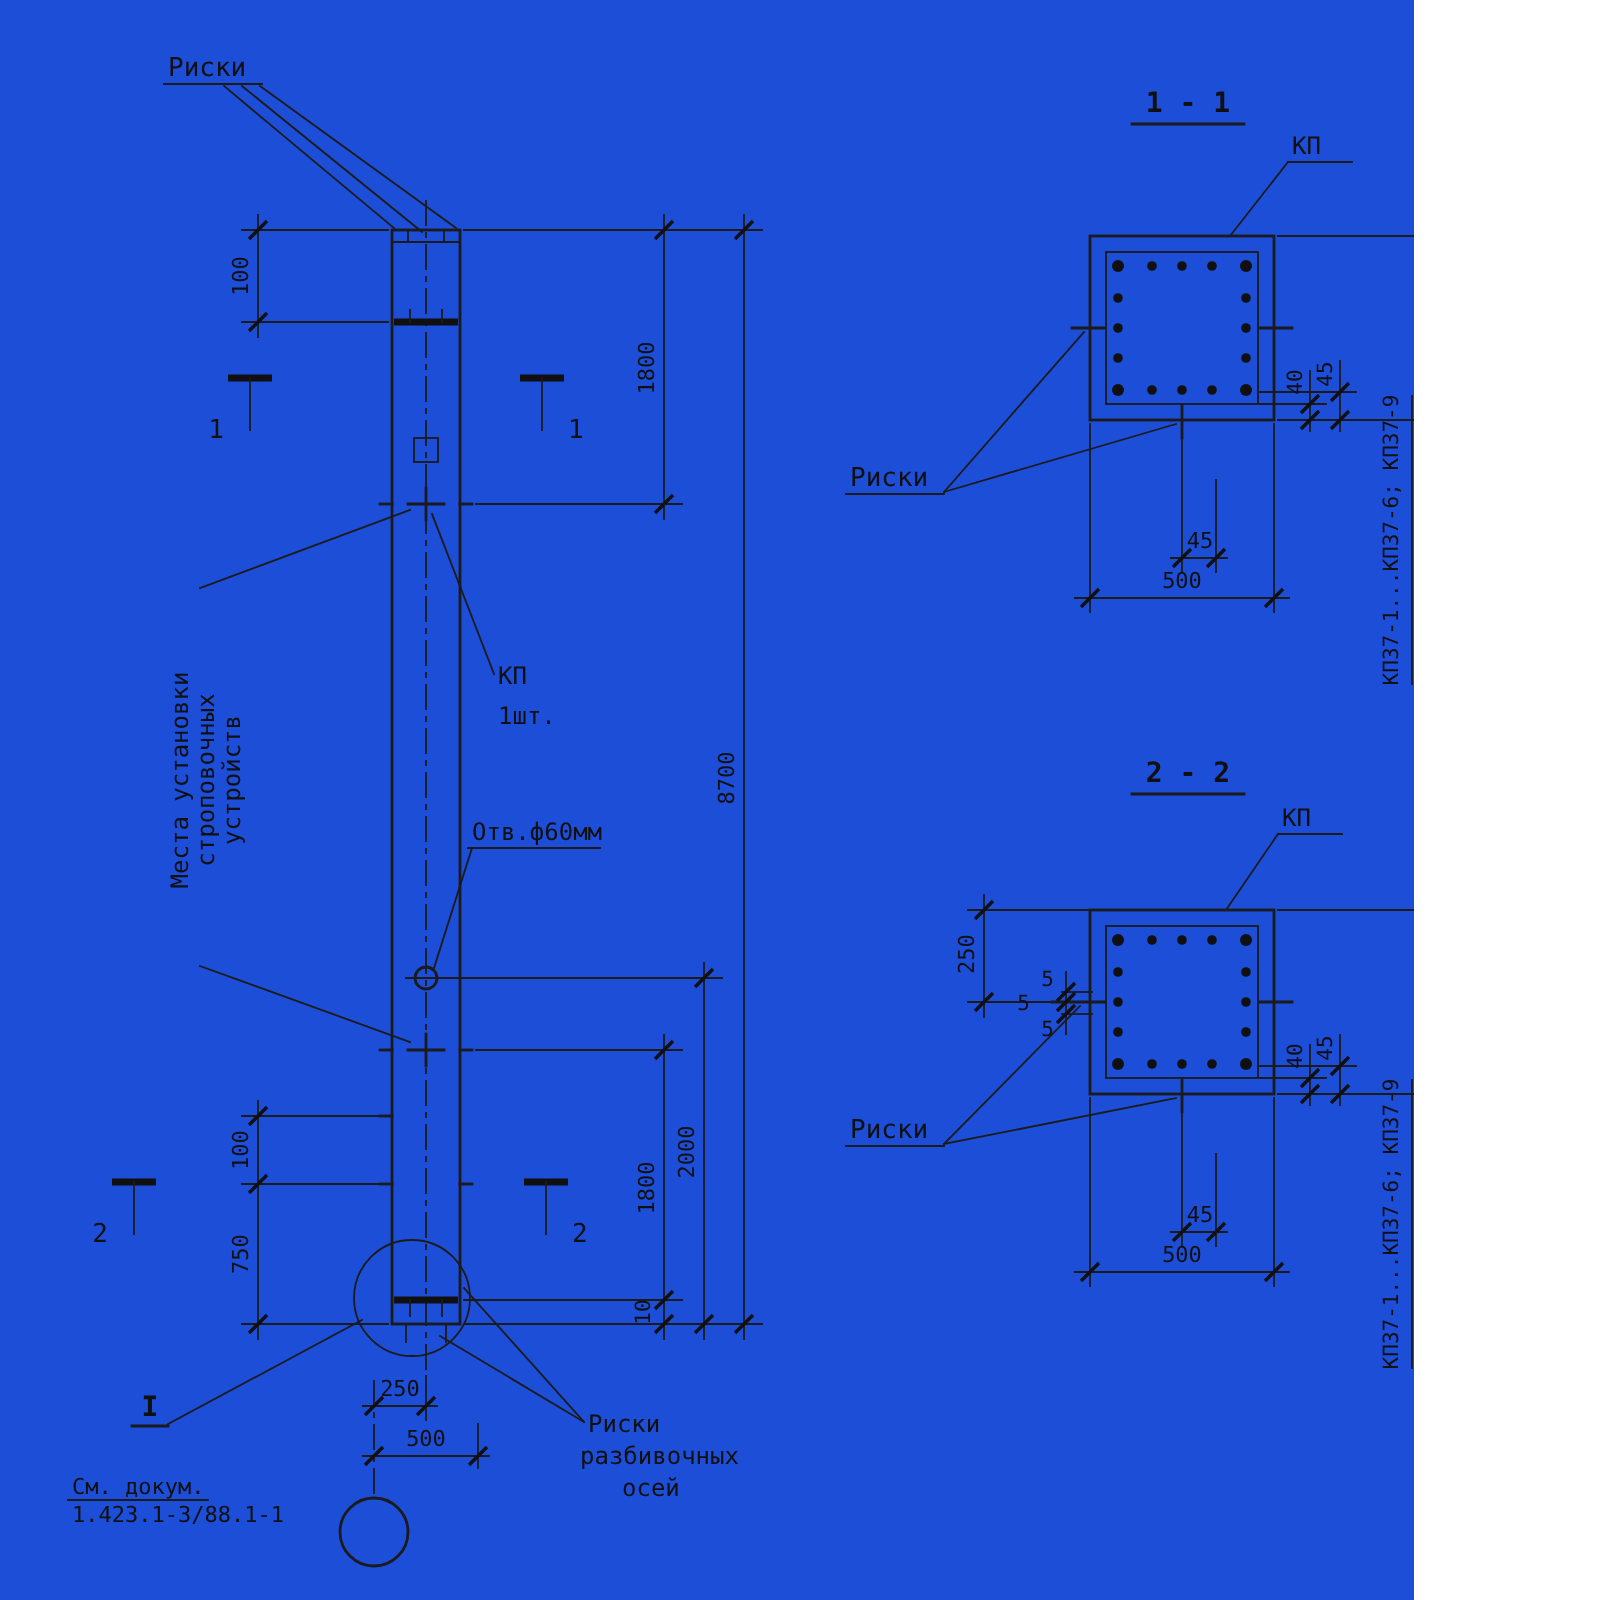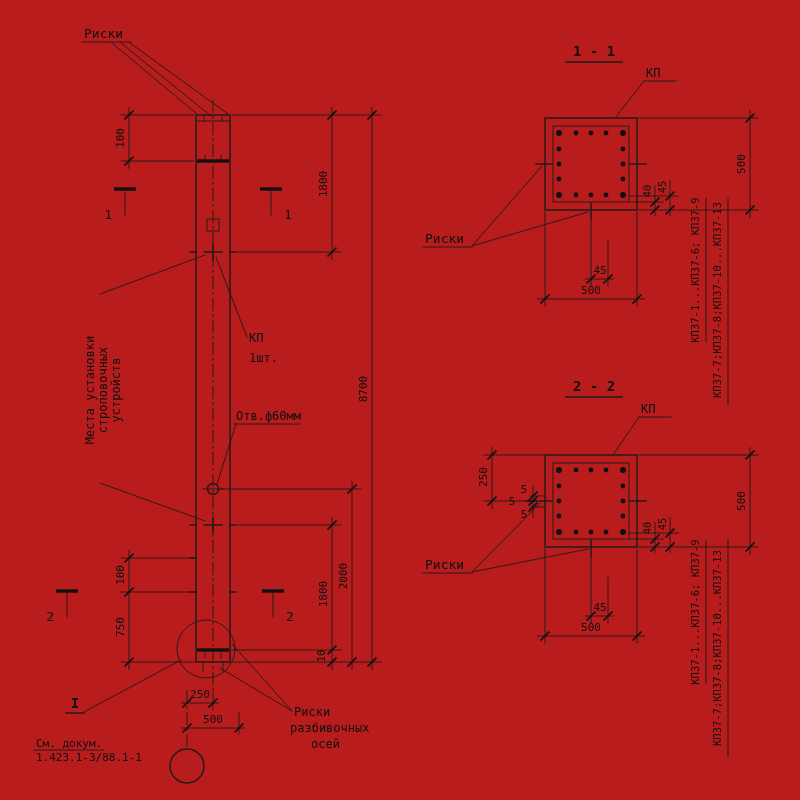--- a/index.html
+++ b/index.html
@@ -1,16 +1,16 @@
 <!DOCTYPE html>
 <html><head>
 <meta charset="utf-8">
 <style>
   html,body{margin:0;padding:0;background:#ffffff}
-  .stage{width:800px;height:800px;background:#b91c1c;position:relative;overflow:hidden;
+  .stage{width:707px;height:800px;background:#1d4ed8;position:relative;overflow:hidden;
          font-family:"DejaVu Sans Mono",monospace}
   svg{display:block}
   .ln{stroke:#1b1b1b;stroke-width:1.4;fill:none;stroke-linecap:square}
   .thk{stroke:#101010;stroke-width:3.4;fill:none;stroke-linecap:butt}
   .thin{stroke:#1b1b1b;stroke-width:0.9;fill:none;stroke-linecap:square}
   .cl{stroke:#1b1b1b;stroke-width:0.9;fill:none;stroke-dasharray:13 3 3 3}
   .dim{stroke:#1b1b1b;stroke-width:0.9;fill:none}
   .tick{stroke:#101010;stroke-width:1.7}
   text{fill:#101010;font-family:"DejaVu Sans Mono",monospace}
   .t14{font-size:14px;font-weight:bold}

